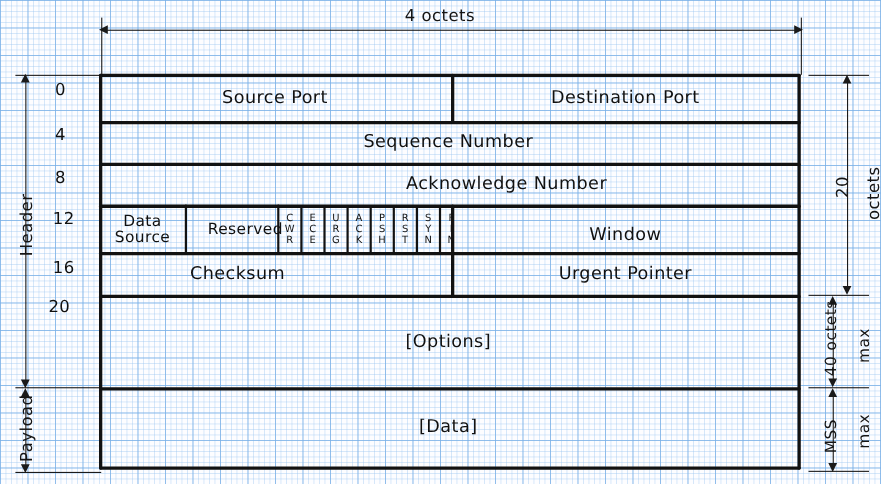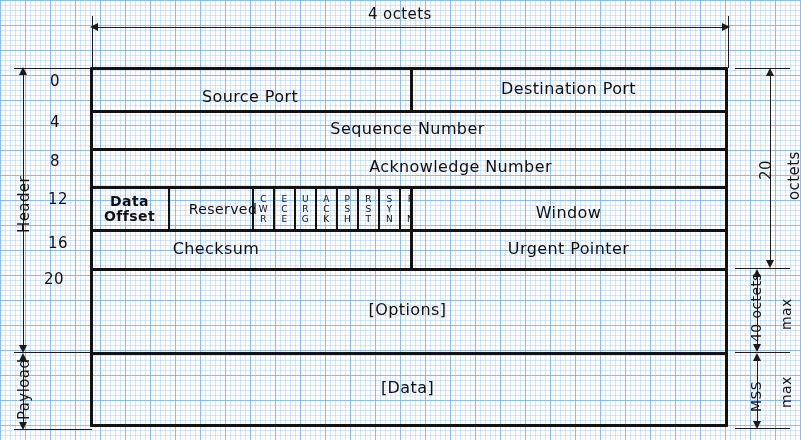--- a/index.html
+++ b/index.html
@@ -180,38 +180,38 @@
   <div class="vline" style="left:725px; top:67px; height:360px;"></div>
 
   <div class="vline" style="left:410px; top:67px;  height:45px;"></div>
 
   <div class="vline" style="left:410px; top:229px; height:41px;"></div>
 
   <div class="vline thin" style="left:168px; top:186px; height:45px;"></div>
   <div class="vline thin" style="left:252px; top:186px; height:45px;"></div>
   <div class="vline" style="left:410px; top:186px; height:45px;"></div>
 
-  <div class="cell hand" style="left:90px; top:68px; width:320px; height:58px; font-size:16px;">
+  <div class="cell hand" style="left:90px; top:68px; width:320px; height:42px; font-size:16px;">
     <span class="lbl">Source Port</span>
   </div>
   <div class="cell hand" style="left:90px; top:111px; width:635px; height:37px; font-size:16px;">
     <span class="lbl">Sequence Number</span>
   </div>
 
   <div class="cell hand" style="left:412px; top:68px; width:313px; height:42px; font-size:16px;">
     <span class="lbl">Destination Port</span>
   </div>
 
   <div class="cell hand" style="left:90px; top:149px; width:741px; height:37px; font-size:16px;">
     <span class="lbl">Acknowledge Number</span>
   </div>
 
-  <div class="cell hand" style="left:91px; top:187px; width:77px; height:44px; font-size:14px; flex-direction:column;font-weight:bold;">
+  <div class="cell hand" style="left:91px; top:187px; width:77px; height:44px; font-size:14px; flex-direction:column;">
     <span class="lbl">Data</span>
-    <span class="lbl">Offset</span>
+    <span class="lbl">Source</span>
   </div>
   <div class="cell hand" style="left:170px; top:187px; width:106px; height:44px; font-size:14px;">
     <span class="lbl">Reserved</span>
   </div>
 
   <div class="flag hand" style="left:254px; top:189px; width:19px; height:40px;">
     <span>C</span>
     <span>W</span>
     <span>R</span>
   </div>

